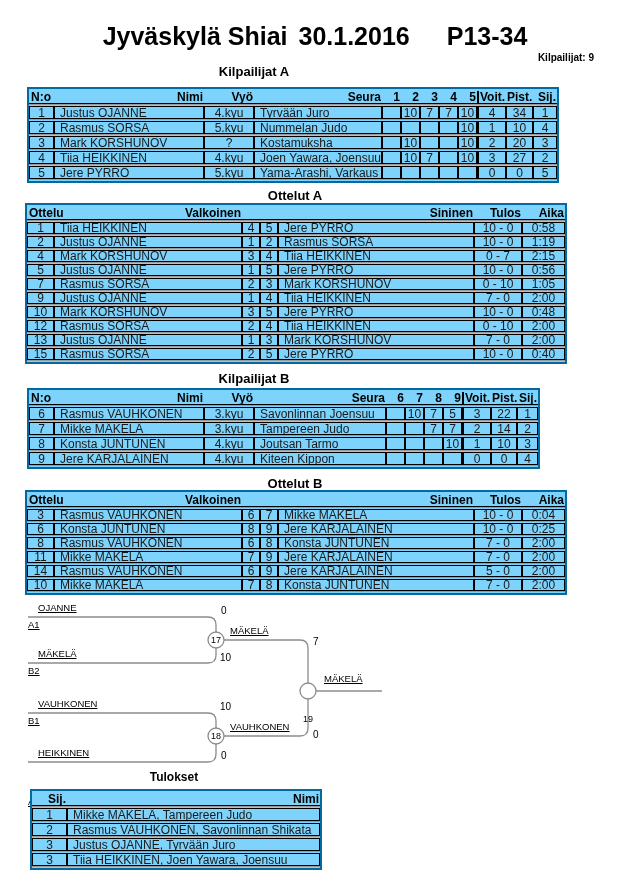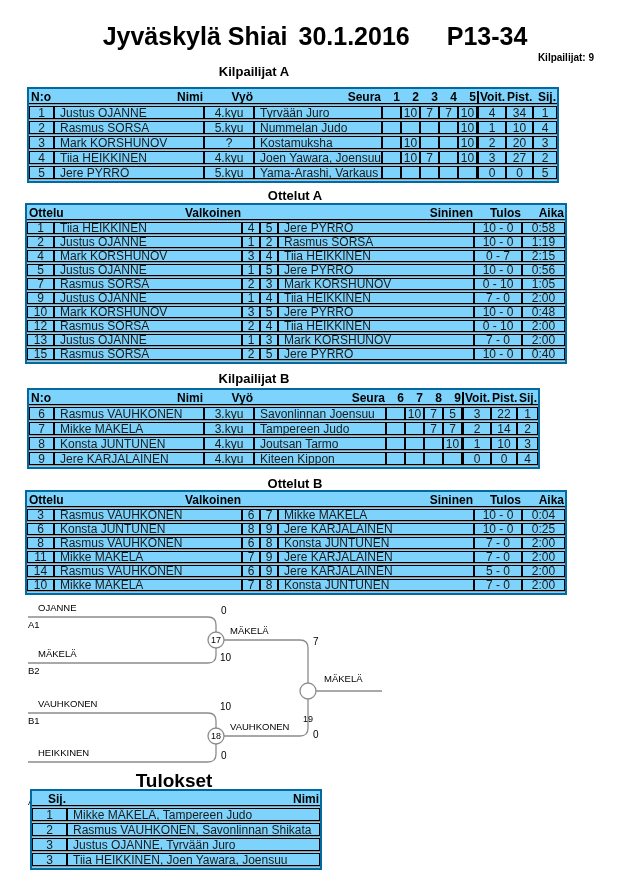--- a/index.html
+++ b/index.html
@@ -17,21 +17,21 @@
                 text-align:right;padding:0 1px;height:12px;white-space:nowrap;overflow:visible;color:#000;}
   table.grid td{border:1px solid #000;box-shadow:0 1px 0 #9a9a9a;padding:0 1px;height:11px;
                 white-space:nowrap;overflow:hidden;text-align:center;color:#1a1a1a;}
   table.mt td{height:10px;}
   table.grid td.l{text-align:left;padding-left:5px;}
   table.grid th.hl{text-align:left;padding-left:2px;}
   .sep{border-left:2px solid #000 !important;}
   
   .bracket{top:595px;left:0;width:630px;height:190px;}
   .bracket svg{position:absolute;top:0;left:0;}
-  .blab{position:absolute;font-size:9.5px;line-height:10px;color:#000;white-space:nowrap;}
+  .blab{position:absolute;font-size:9.5px;line-height:10px;color:#000;white-space:nowrap;text-decoration:underline;}
   .bscore{position:absolute;font-size:10px;line-height:10px;color:#000;}
   .bnum{position:absolute;width:16px;text-align:center;font-size:9px;line-height:10px;color:#000;}
 </style>
 </head>
 <body>
 
 <div class="abs title">
   <span class="t1">Jyväskylä Shiai</span><span class="t2">30.1.2016</span><span class="t3">P13-34</span>
 </div>
 <div class="abs comp-count">Kilpailijat: 9</div>
@@ -446,21 +446,21 @@
   <div class="blab" style="left:28px;top:121px;">B1</div>
   <div class="bscore" style="left:220px;top:107px;">10</div>
   <div class="blab" style="left:38px;top:153px;">HEIKKINEN</div>
   <div class="blab" style="left:28px;top:170px;margin-top:32px;">A2</div>
   <div class="bscore" style="left:221px;top:156px;">0</div>
   <div class="bnum" style="left:208px;top:136px;">18</div>
   <div class="blab" style="left:230px;top:127px;">VAUHKONEN</div>
   <div class="bscore" style="left:313px;top:135px;">0</div>
 </div>
 
-<div class="abs sec-head" style="top:770px;left:0;width:348px;font-size:19px;">Tulokset</div>
+<div class="abs sec-head" style="top:770px;left:0;width:348px;font-size:12px;">Tulokset</div>
 <table class="grid" style="left:30px;top:789px;width:288px;">
   <colgroup>
       <col style="width:35px">
       <col style="width:253px">
     </colgroup>
   <tbody>
       <tr>
     <th>Sij.</th>
     <th>Nimi</th>
   </tr>

